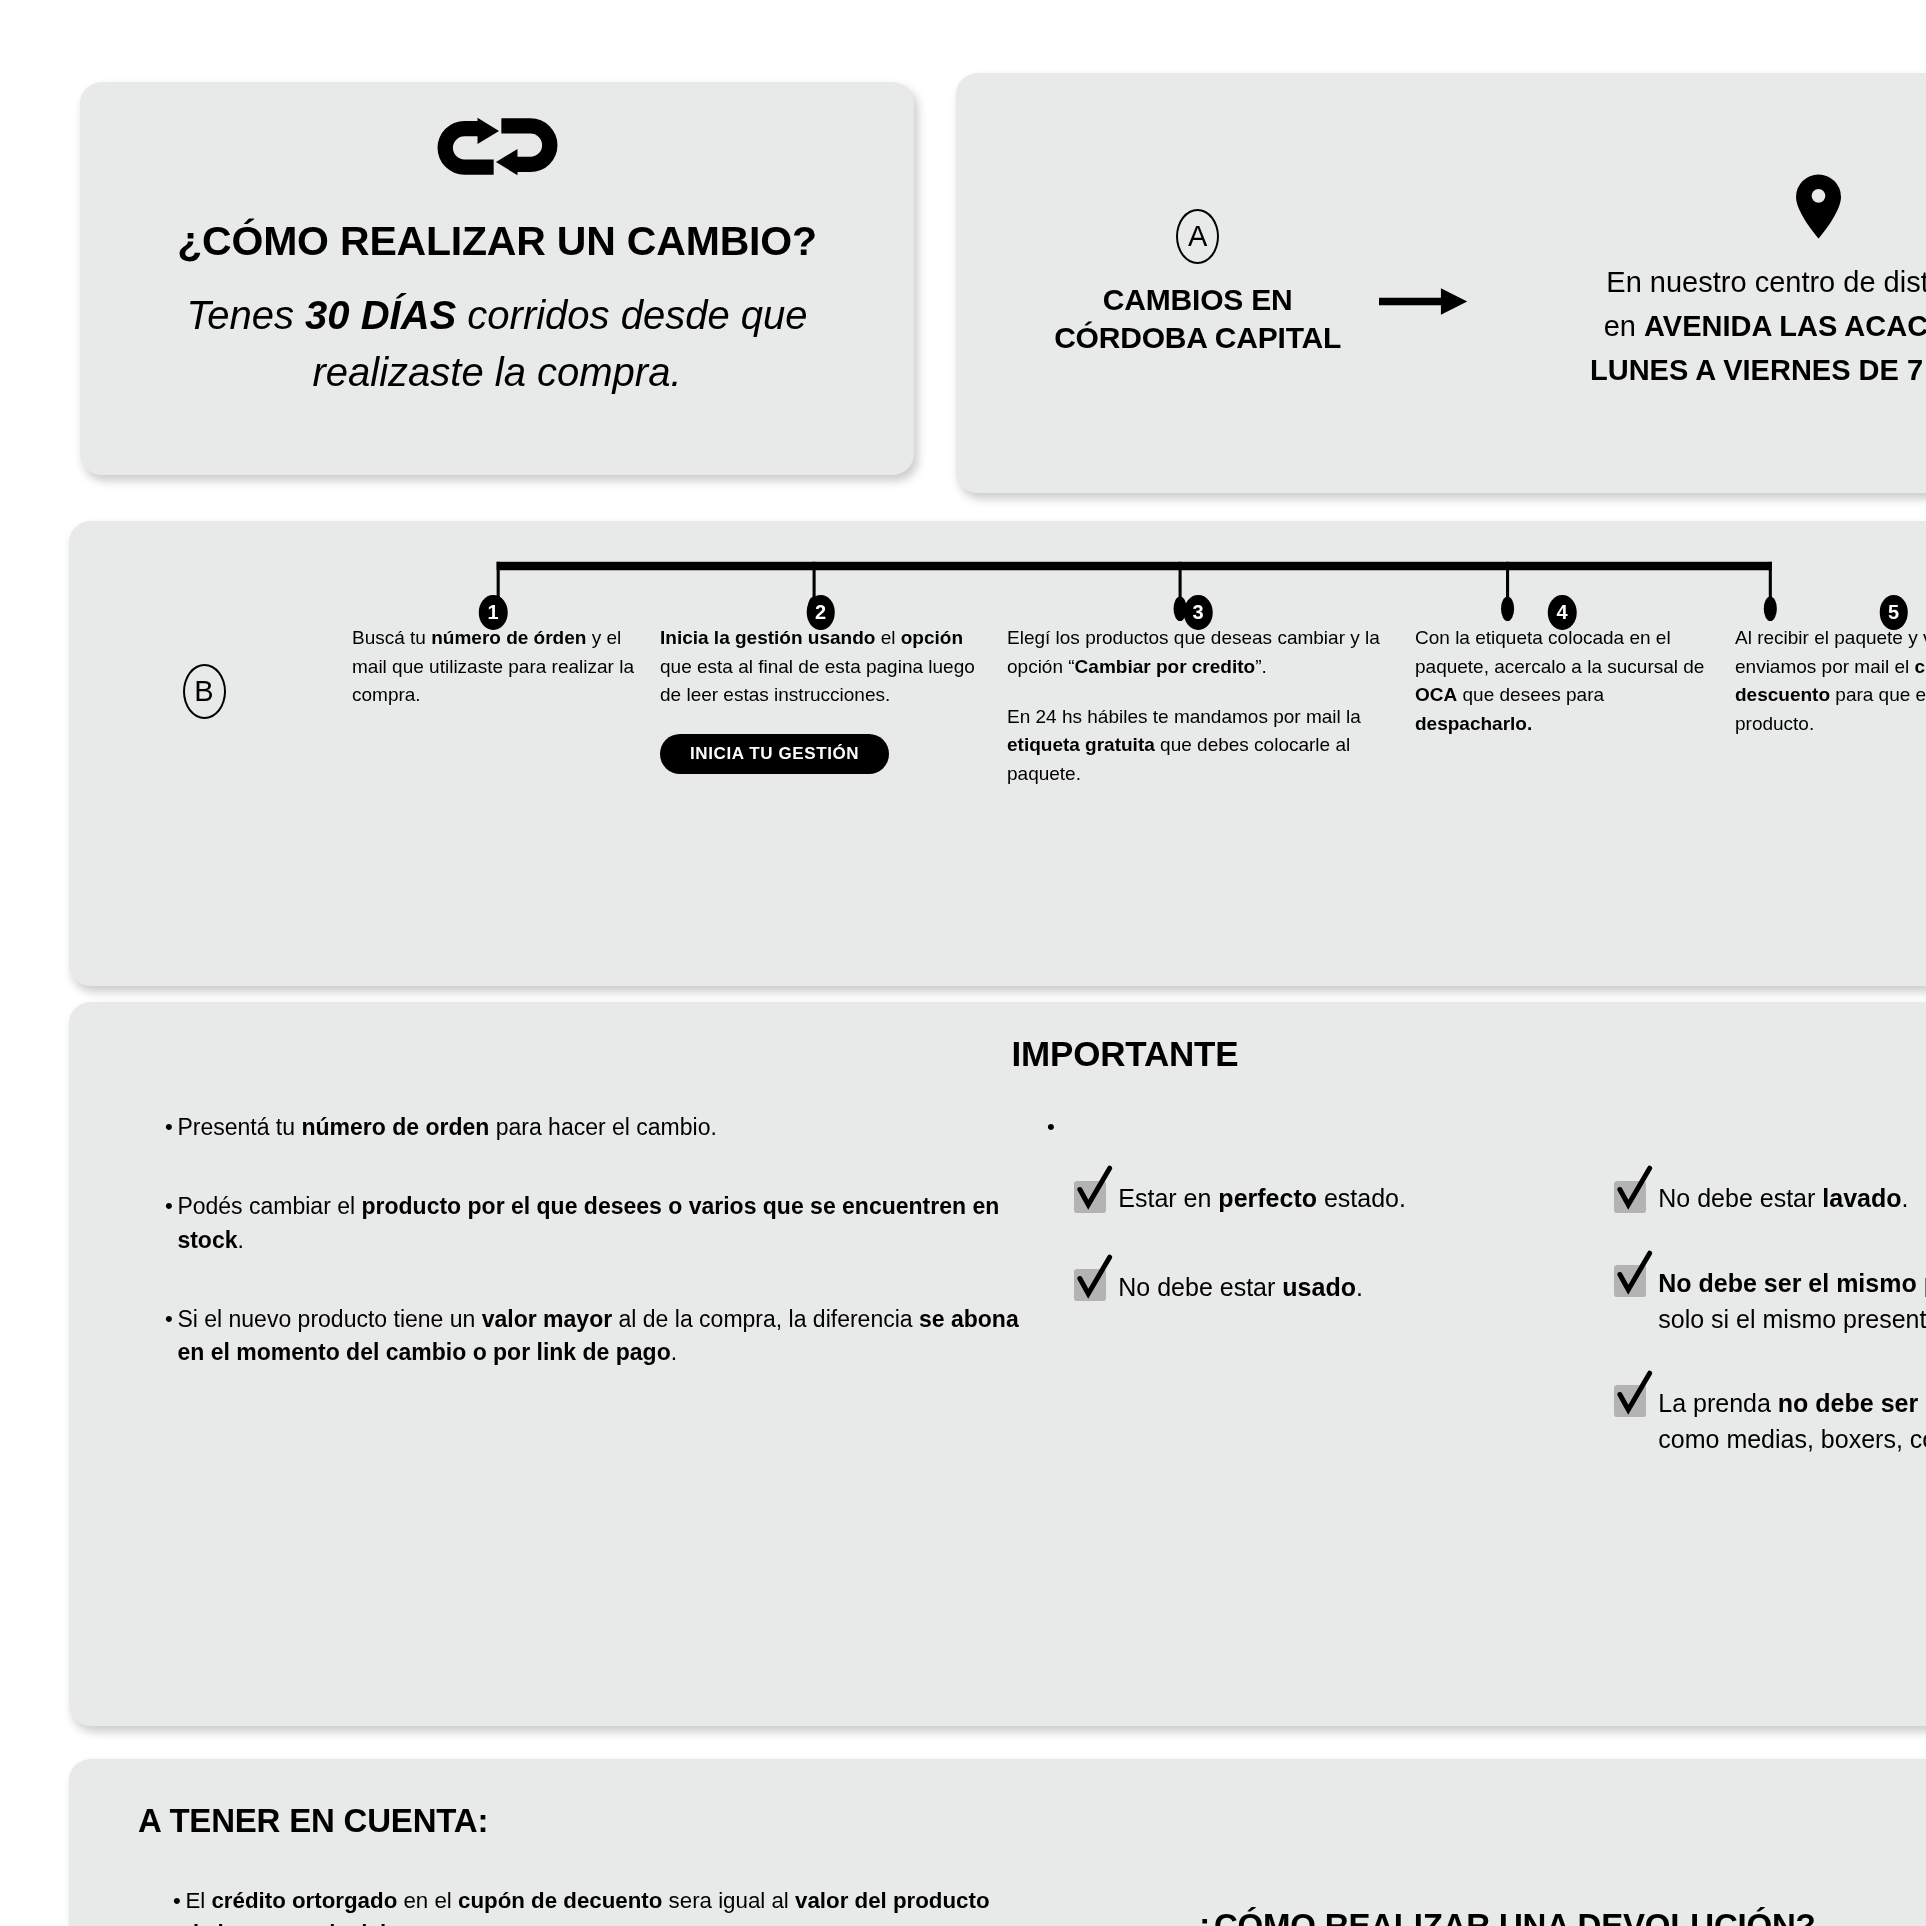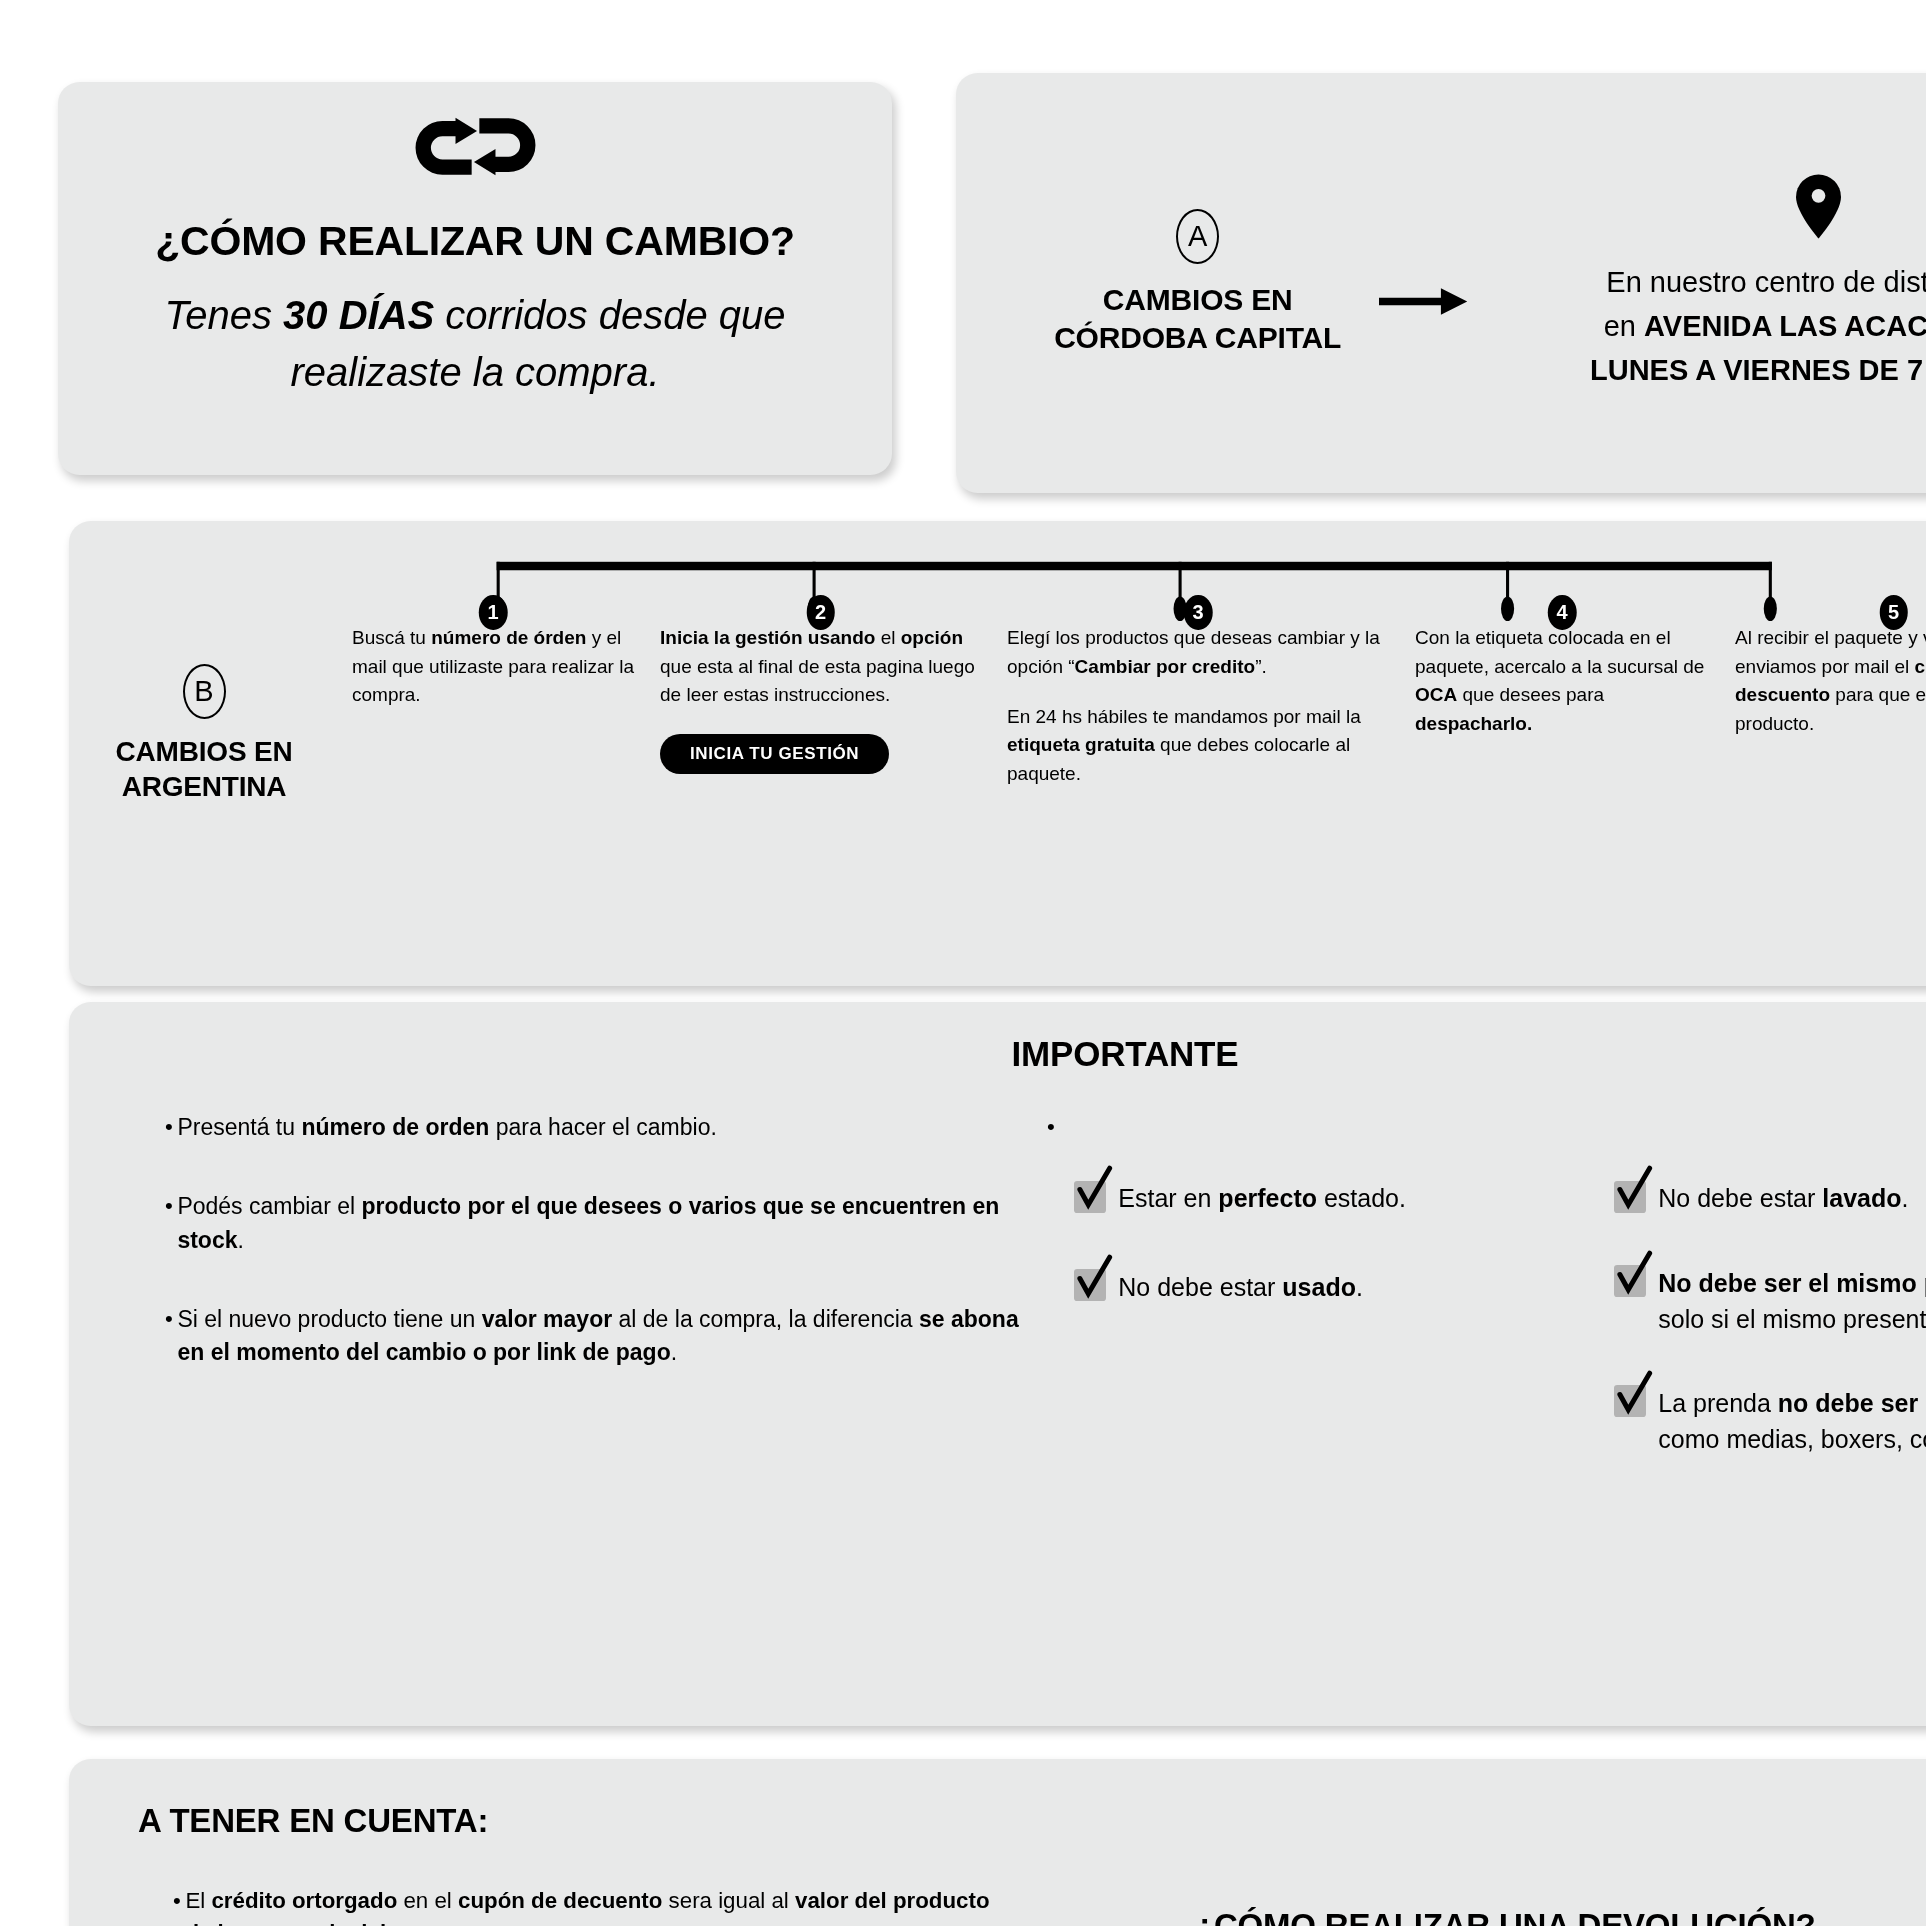--- a/index.html
+++ b/index.html
@@ -18,21 +18,21 @@
 
   .card {
     background: #e8e9e9;
     border-radius: 21.6px;
     box-shadow: 3.9px 5.4px 10px rgba(0,0,0,0.20);
     position: absolute;
   }
 
   
   #card-exchange {
-    left: 58px; top: 82px; width: 834px; height: 393px;
+    left: 80px; top: 82px; width: 834px; height: 393px;
     display: flex; flex-direction: column; align-items: center;
     padding-top: 25px;
   }
   .swap-icon { width: 123px; height: 79px; display:block; }
   #card-exchange h1 {
     font-size: 41px; font-weight: 800; letter-spacing: -0.2px;
     margin-top: 34px; text-align: center; line-height: 1.05;
   }
   #card-exchange .lead {
     font-size: 40px; font-weight: 400; text-align: center;
@@ -209,21 +209,20 @@
     <ellipse cx="1114" cy="228" rx="17" ry="32" fill="#000"></ellipse>
     <ellipse cx="1934" cy="228" rx="17" ry="32" fill="#000"></ellipse>
     <ellipse cx="2884" cy="228" rx="17" ry="32" fill="#000"></ellipse>
     <ellipse cx="3734" cy="228" rx="17" ry="32" fill="#000"></ellipse>
     <ellipse cx="4416" cy="228" rx="17" ry="32" fill="#000"></ellipse>
   </svg>
 
   <div id="steps-row">
     <div id="steps-b">
       <div class="badge-letter">B</div>
-      <div class="title">CAMBIOS EN ARGENTINA</div>
     </div>
 
     <div class="step" id="step1">
       <div class="num">1</div>
       <p><span>Buscá tu </span><b>número de órden</b><span> y el mail que utilizaste para realizar la compra.</span></p>
     </div>
 
     <div class="step" id="step2">
       <div class="num">2</div>
       <p><b>Inicia la gestión usando</b> <span>el </span><b>opción</b><span> que esta al final de esta pagina luego de leer estas instrucciones.</span></p>

